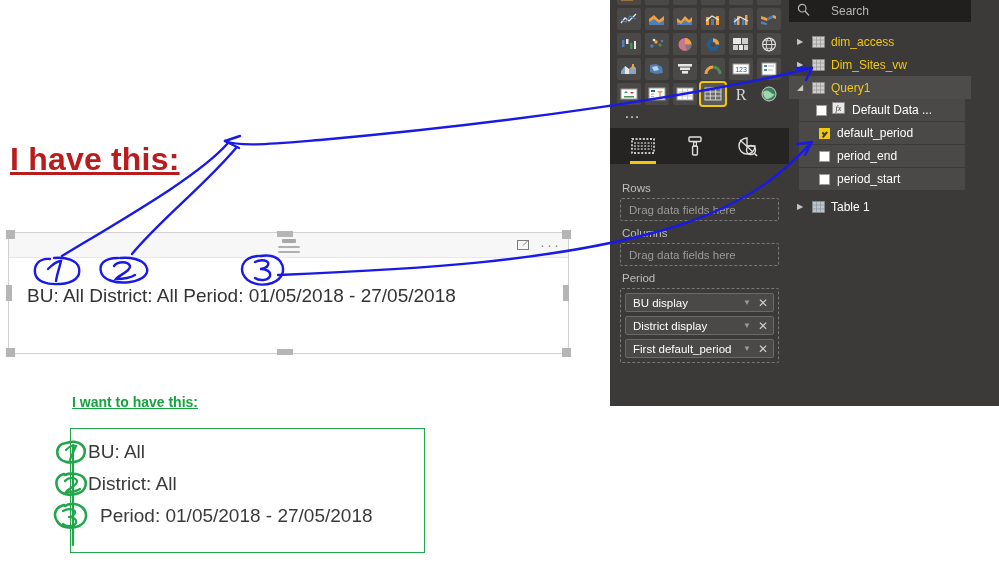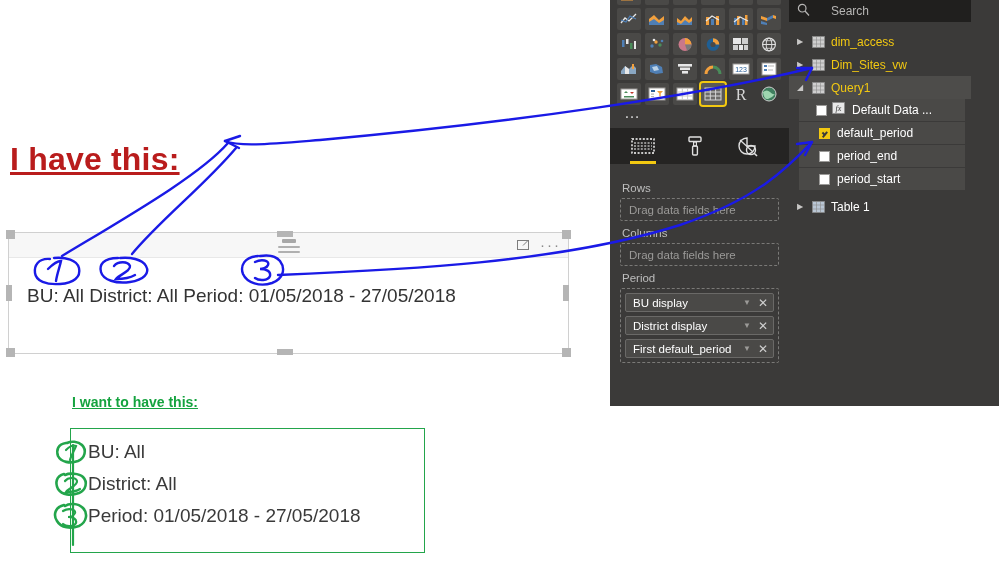--- a/index.html
+++ b/index.html
@@ -64,21 +64,21 @@
   .want-box{
     position:absolute;left:70px;top:428px;width:355px;height:125px;
     border:1.5px solid #23a54b;box-sizing:border-box;background:transparent;
   }
   .want-line{
     position:absolute;left:88px;font-size:19px;color:#3a3a3a;
     font-family:"Liberation Sans", sans-serif;white-space:nowrap;
   }
   .wl1{top:441px;}
   .wl2{top:473px;}
-  .wl3{top:505px;}
+  .wl3{top:505px;margin-left:12px;}
 
   
   .pbi{
     position:absolute;left:610px;top:0;width:389px;height:406px;
     background:#252423;
   }
   .viz-pane{
     position:absolute;left:0;top:0;width:179px;height:406px;
     background:#3b3a39;
   }

